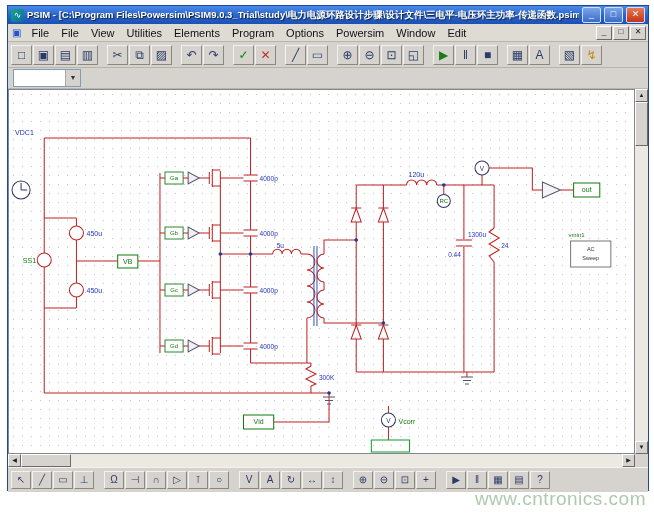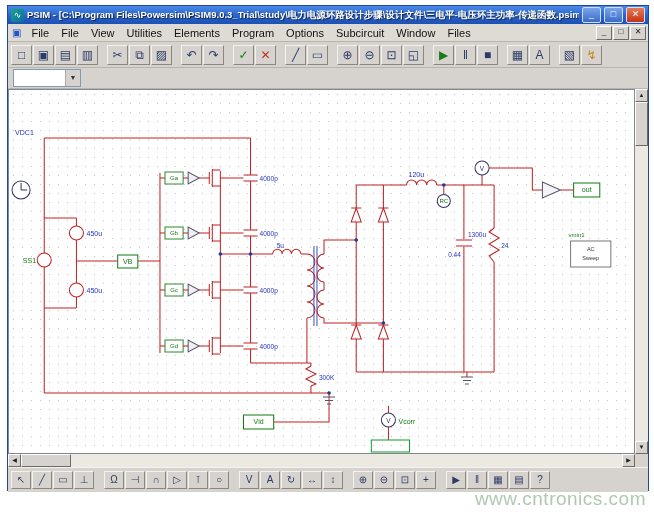--- a/index.html
+++ b/index.html
@@ -100,23 +100,23 @@
       <span class="doc-icon">▣</span>
       <div class="menus">
 
       <span class="menu-item">File</span>
           <span class="menu-item">File</span>
           <span class="menu-item">View</span>
           <span class="menu-item">Utilities</span>
           <span class="menu-item">Elements</span>
           <span class="menu-item">Program</span>
           <span class="menu-item">Options</span>
-          <span class="menu-item">Subcircuit</span>
+          <span class="menu-item">Powersim</span>
           <span class="menu-item">Window</span>
-          <span class="menu-item">Files</span>
+          <span class="menu-item">Edit</span>
         </div>
       <span class="mspacer"></span>
       <span class="child-btn">_</span>
       <span class="child-btn">□</span>
       <span class="child-btn">✕</span>
     </div>
 
     <div class="toolbar">
 
     <button class="tbtn">□</button>

